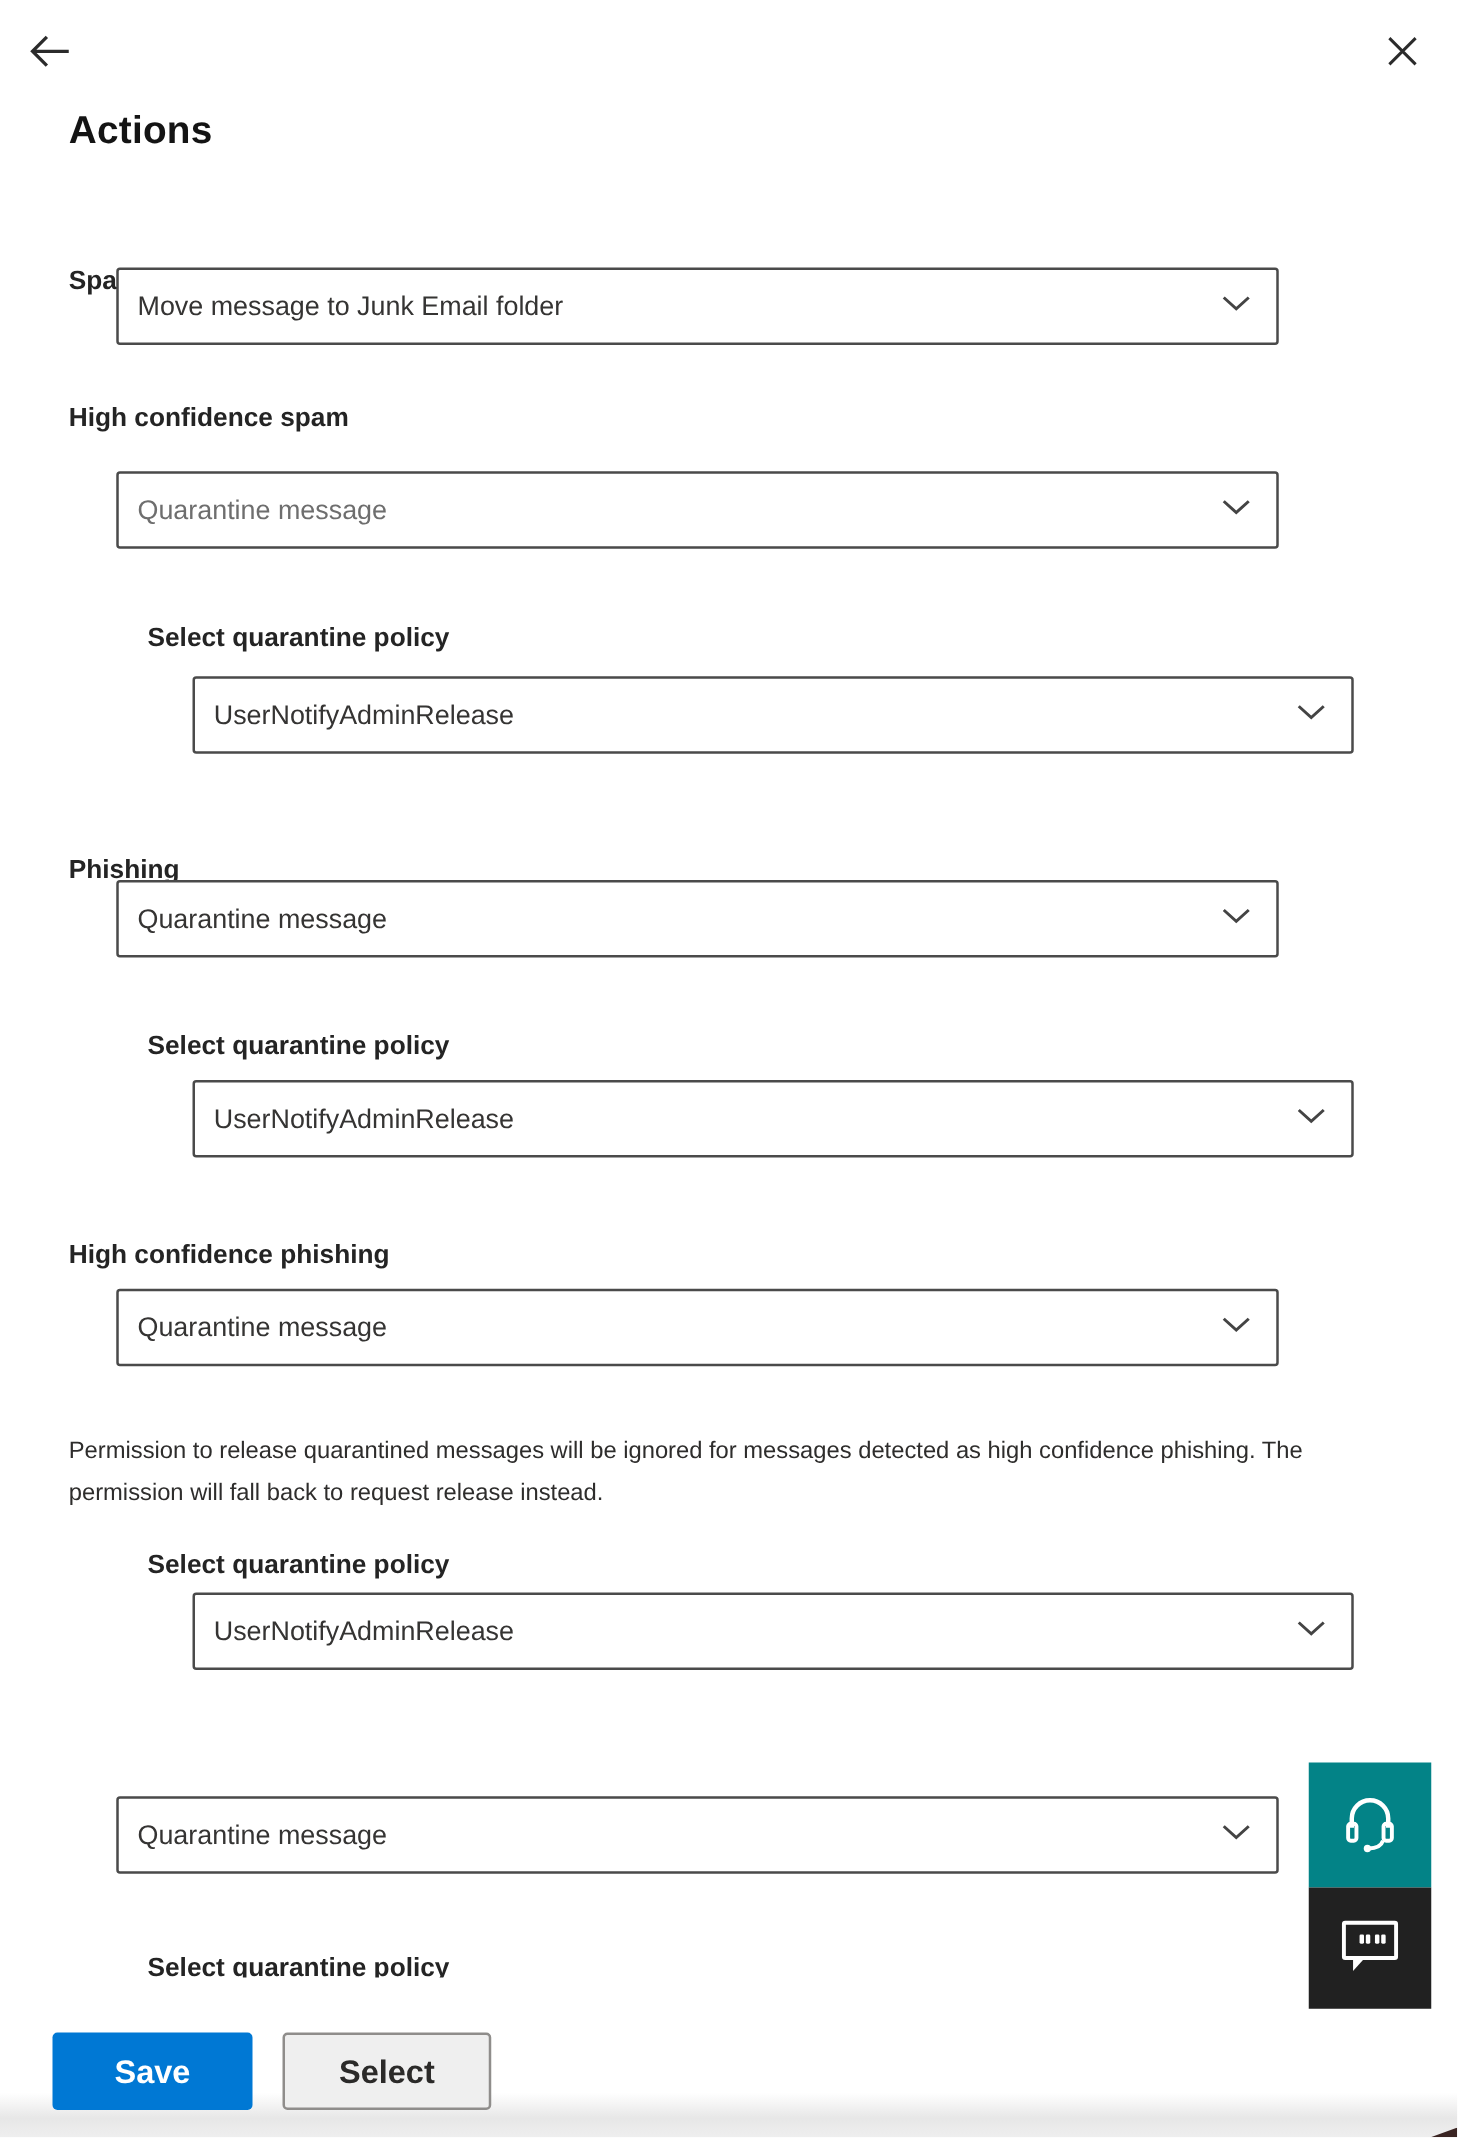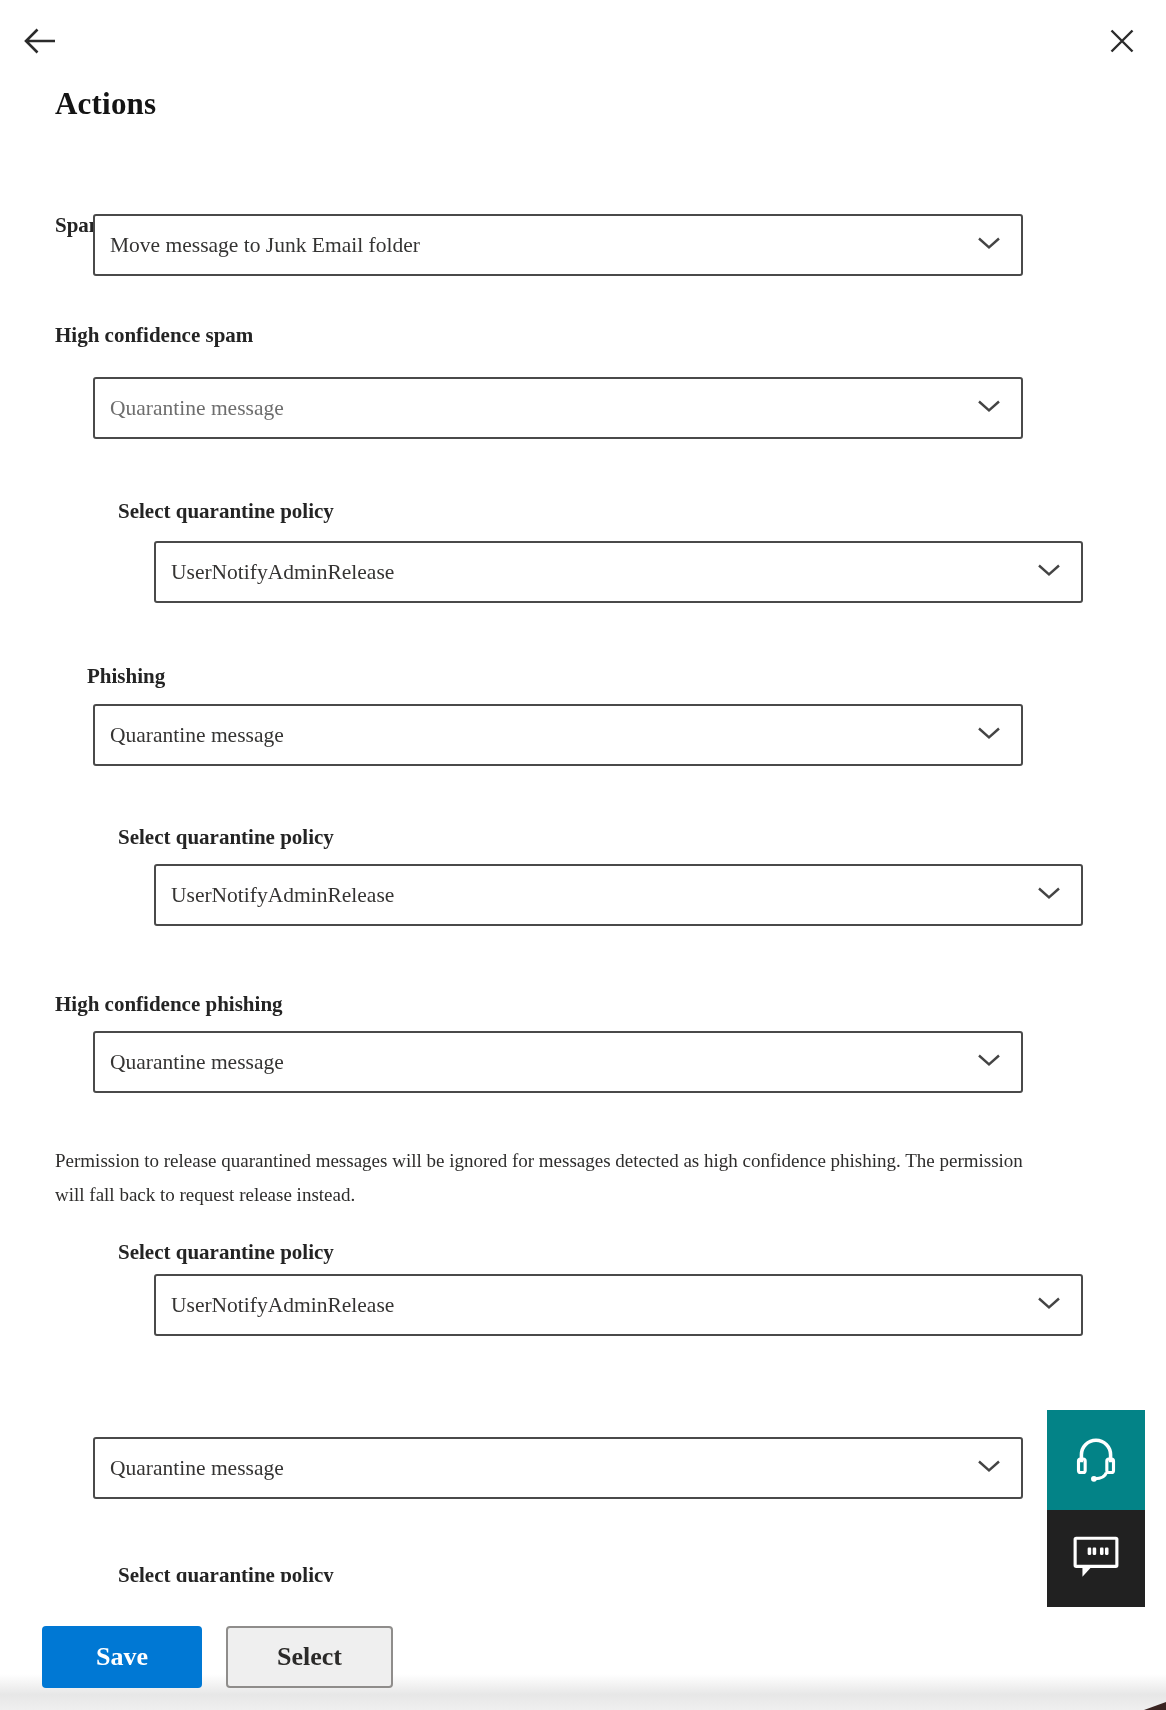--- a/index.html
+++ b/index.html
@@ -1,19 +1,19 @@
 <!DOCTYPE html>
 <html><head>
 <meta charset="utf-8">
 <style>
   * { margin:0; padding:0; box-sizing:border-box; }
   html,body { background:#ffffff; }
   .screen {
     position:relative; width:1166px; height:1710px; background:#ffffff;
-    overflow:hidden; font-family:Liberation Serif, serif;
+    overflow:hidden; font-family:Liberation Sans, sans-serif;
     color:#323130;
   }
   .icon-btn { position:absolute; width:44px; height:44px; display:flex;
     align-items:center; justify-content:center; cursor:pointer; background:transparent; border:none; }
   .back { left:18px; top:20px; }
   .close { left:1100px; top:20px; }
 
   .page-title { position:absolute; left:55px; top:86px; font-size:31px;
     font-weight:700; color:#141414; letter-spacing:0.2px; }
 
@@ -96,21 +96,21 @@
   <div class="field-label" style="left:118px;top:496px;">Select quarantine policy</div>
   <div class="dd" style="left:118px;top:541px;width:929px;">
     <span class="val">UserNotifyAdminRelease</span>
     <span class="chev">
       <svg width="24" height="14" viewBox="0 0 24 14">
           <path d="M2 2.5 L12 11.5 L22 2.5" fill="none" stroke="#444444" stroke-width="2.4"></path>
         </svg>
     </span>
   </div>
 
-  <div class="field-label" style="left:55px;top:661px;margin-left:32px;">Phishing</div>
+  <div class="field-label" style="left:55px;top:681px;">Phishing</div>
   <div class="dd" style="left:57px;top:704px;width:930px;">
     <span class="val">Quarantine message</span>
     <span class="chev">
       <svg width="24" height="14" viewBox="0 0 24 14">
           <path d="M2 2.5 L12 11.5 L22 2.5" fill="none" stroke="#444444" stroke-width="2.4"></path>
         </svg>
     </span>
   </div>
 
   <div class="field-label" style="left:118px;top:822px;">Select quarantine policy</div>

